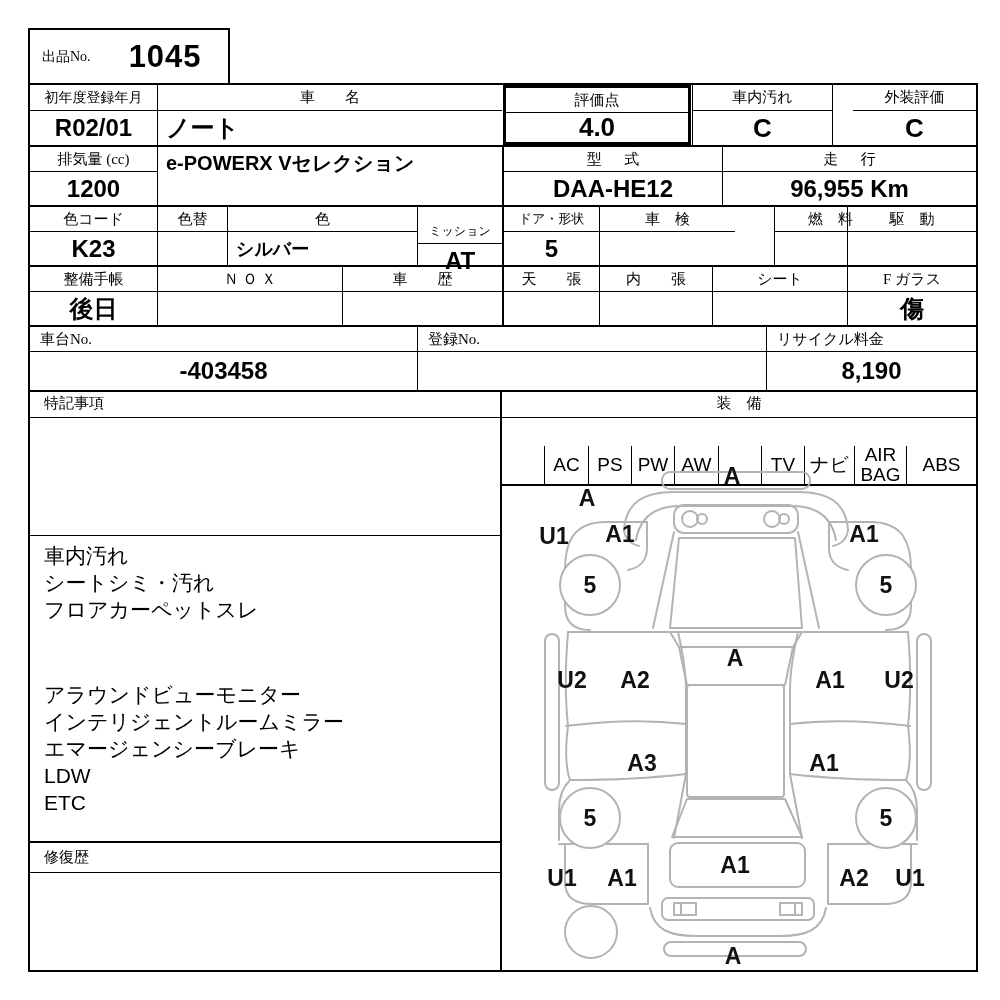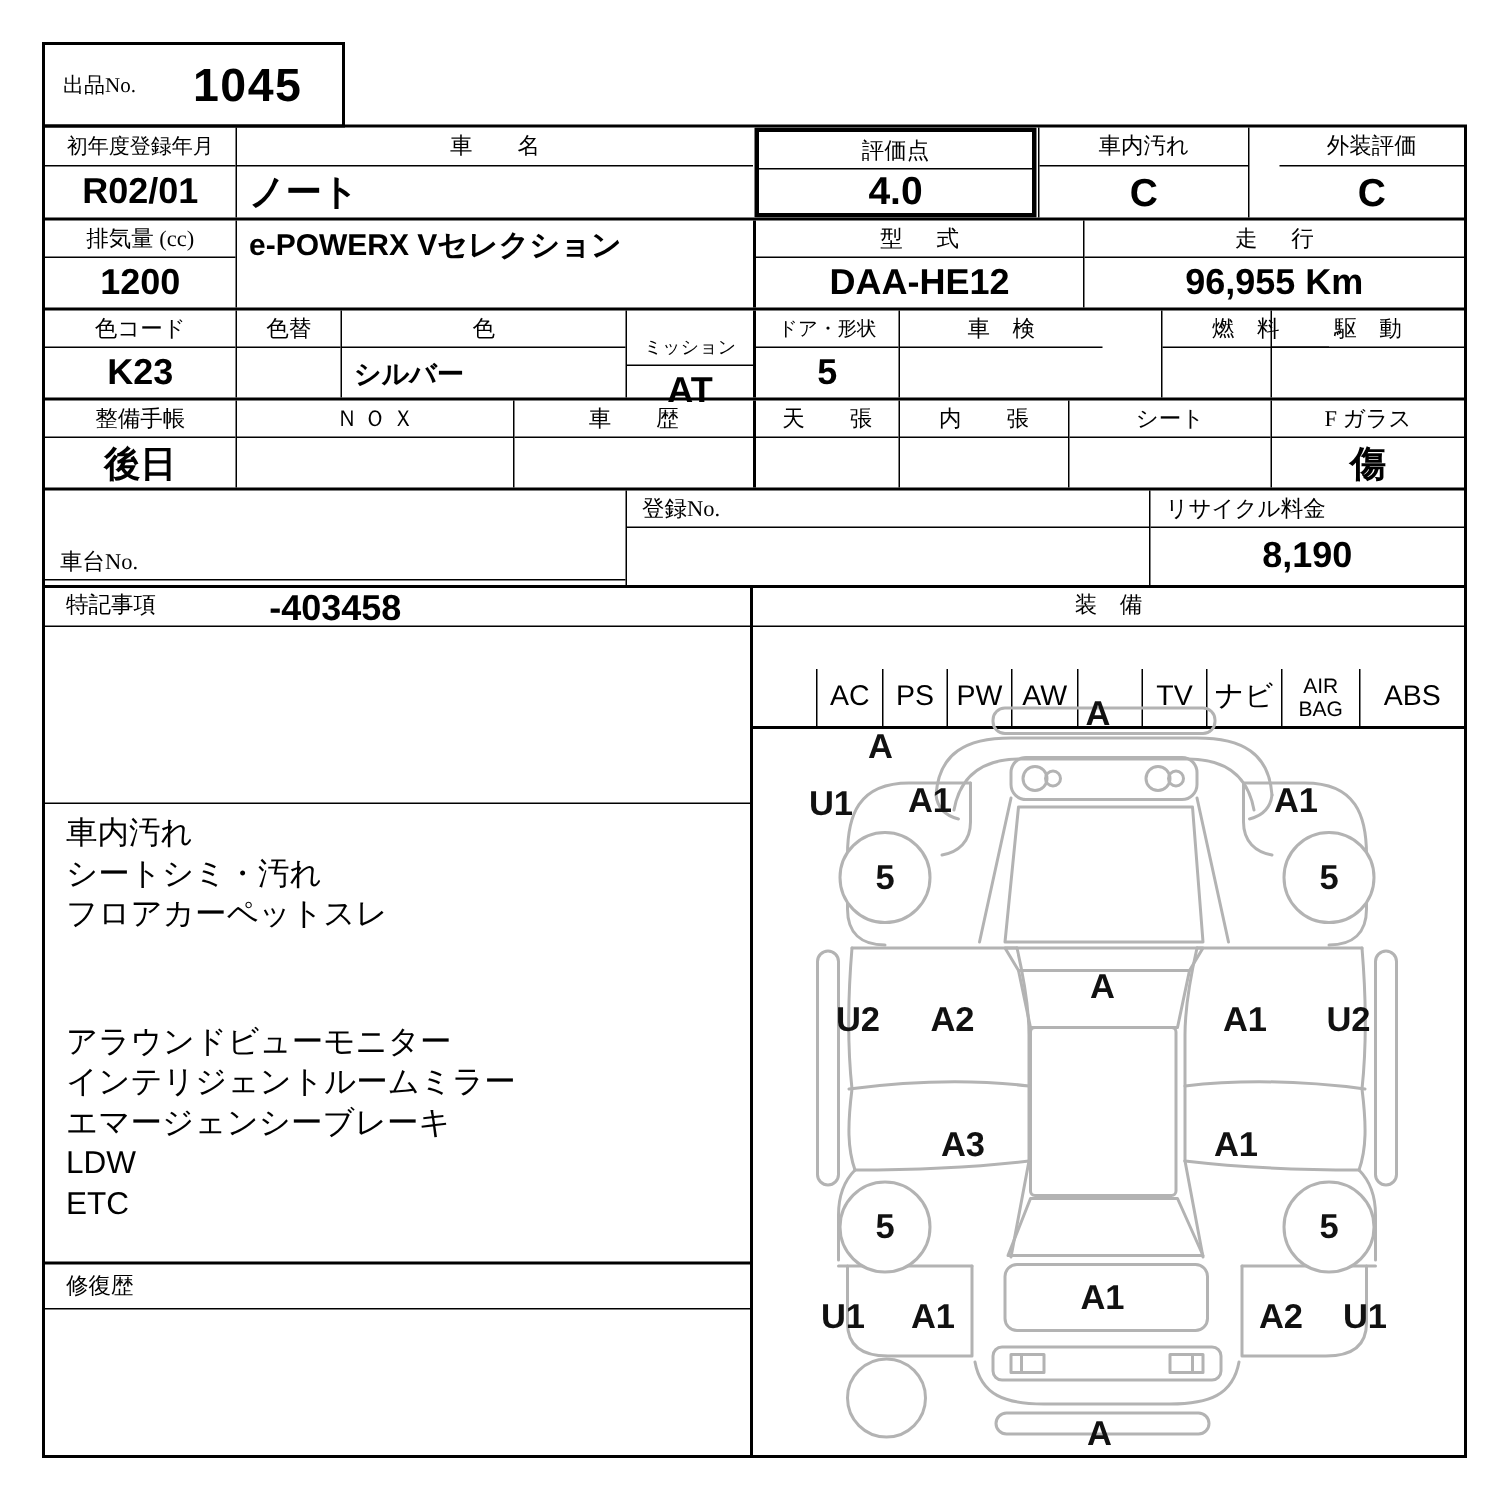--- a/index.html
+++ b/index.html
@@ -146,21 +146,21 @@
         <div class="v" style="height:33px;"></div>
       </div>
       <div class="cell" style="left:817px;width:129px;">
         <div class="h" style="height:25px;">F ガラス</div>
         <div class="v" style="height:33px;">傷</div>
       </div>
     </div>
 
     <div class="row rb" style="top:242px;height:63px;">
       <div class="cell first" style="left:0;width:387px;">
-        <div class="h" style="height:25px;justify-content:flex-start;padding-left:10px;margin-top:35px;">車台Nо.</div>
+        <div class="h" style="height:25px;justify-content:flex-start;padding-left:10px;">車台Nо.</div>
         <div class="v" style="height:38px;">-403458</div>
       </div>
       <div class="cell" style="left:387px;width:349px;">
         <div class="h" style="height:25px;justify-content:flex-start;padding-left:10px;">登録Nо.</div>
         <div class="v" style="height:38px;"></div>
       </div>
       <div class="cell" style="left:736px;width:210px;">
         <div class="h" style="height:25px;justify-content:flex-start;padding-left:10px;">リサイクル料金</div>
         <div class="v" style="height:38px;">8,190</div>
       </div>
@@ -190,21 +190,21 @@
         <div class="h" style="height:28px;border-bottom:1px solid #000;">装　備</div>
         <div class="equiprow" style="left:0;top:28px;width:474px;height:40px;">
           <div class="ecell" style="width:43px;"></div>
           <div class="ecell" style="width:44px;">AC</div>
           <div class="ecell" style="width:43px;">PS</div>
           <div class="ecell" style="width:43px;">PW</div>
           <div class="ecell" style="width:44px;">AW</div>
           <div class="ecell" style="width:43px;"></div>
           <div class="ecell" style="width:43px;">TV</div>
           <div class="ecell" style="width:50px;">ナビ</div>
-          <div class="ecell" style="width:52px;font-size:14px;">AIR
+          <div class="ecell" style="width:52px;font-size:19px;">AIR
 BAG</div>
           <div class="ecell" style="width:69px;">ABS</div>
         </div>
 
         <div style="position:absolute;left:0;top:68px;width:474px;height:512px;">
           <svg width="474" height="512" viewBox="0 0 474 512">
             <g fill="none" stroke="#b3b3b3" stroke-width="2" stroke-linejoin="round" stroke-linecap="round">
 
               <rect x="160" y="14" width="148" height="17" rx="8"></rect>
               <path d="M 122,72 C 124,44 142,34 172,34 L 296,34 C 326,34 344,44 346,72"></path>

